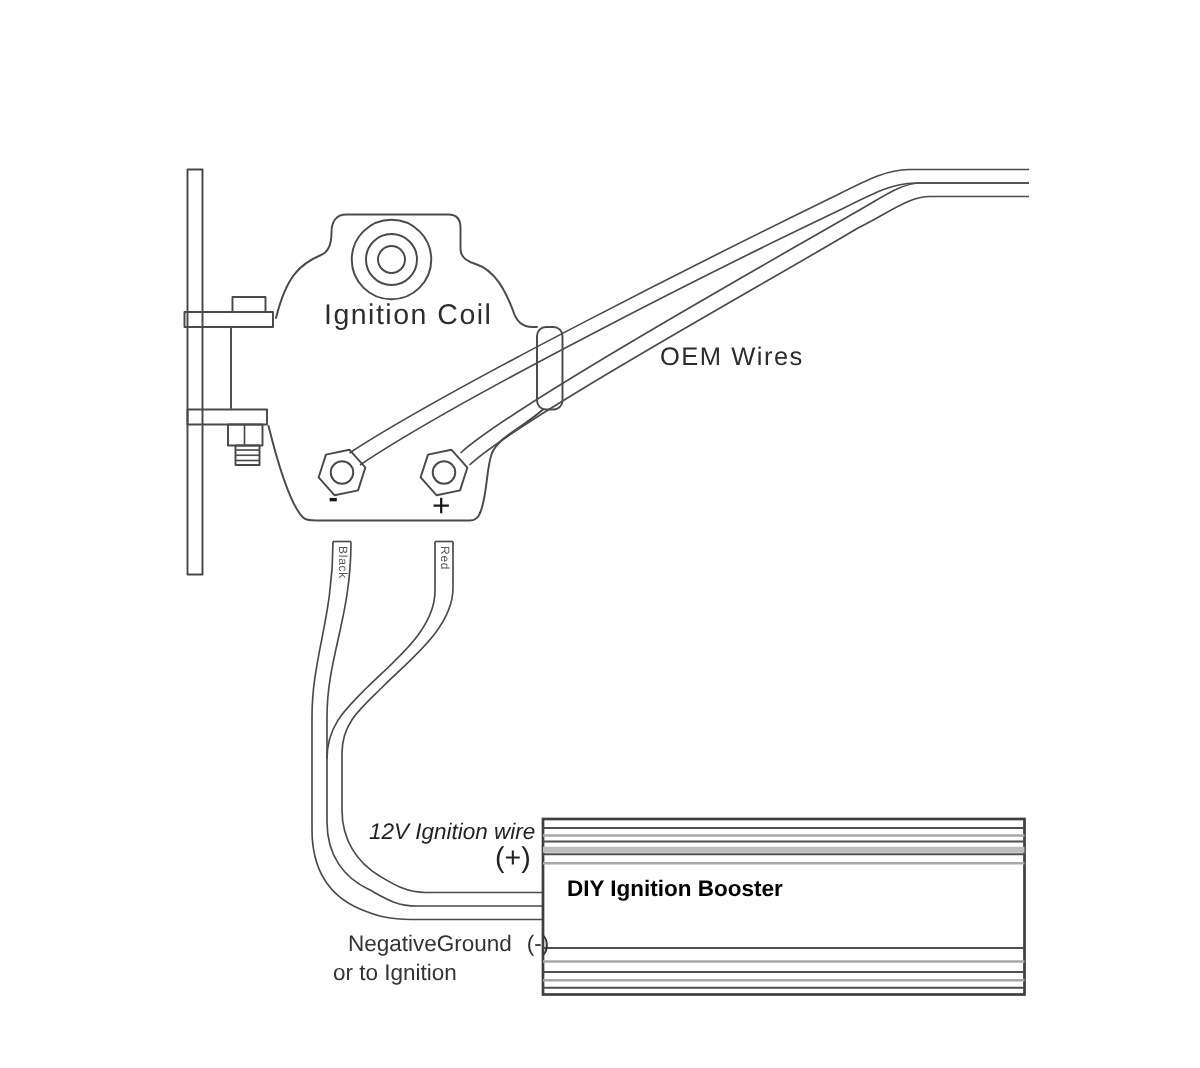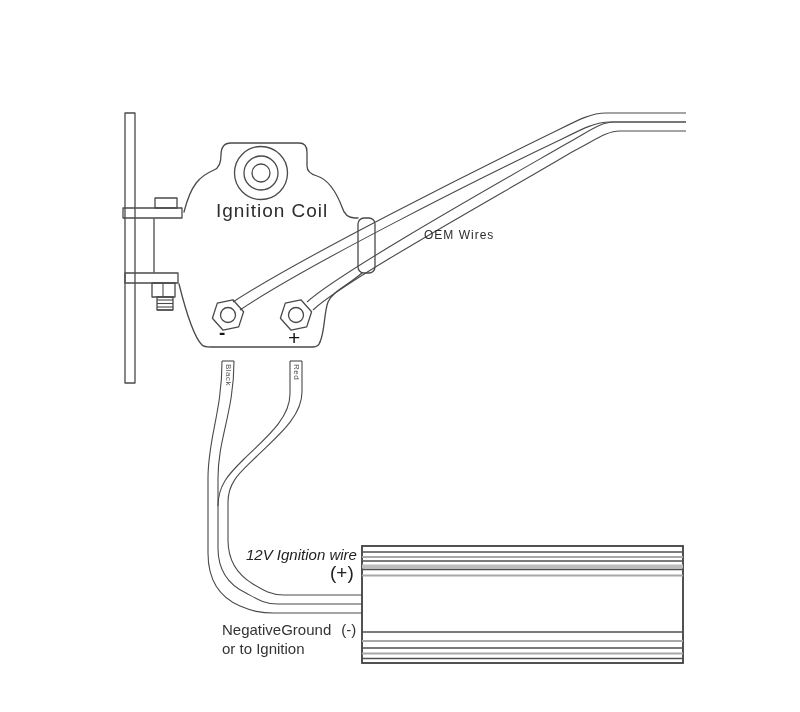--- a/index.html
+++ b/index.html
@@ -9,30 +9,30 @@
   }
   svg{position:absolute;left:0;top:0;}
   .ln{stroke:var(--line,#4a4a4a);fill:none;stroke-width:1.3;stroke-linecap:round;stroke-linejoin:round;}
   .lnthin{stroke:var(--line,#4a4a4a);fill:none;stroke-width:1.1;}
   .fin-d{stroke:#4f4f4f;stroke-width:1.3;}
   .fin-g{stroke:#a8a8a8;stroke-width:1.8;}
   .fin-band{stroke:var(--fin,#bdbdbd);stroke-width:4;}
   .lbl{position:absolute;color:var(--text,#1f1f1f);white-space:nowrap;line-height:1.1;}
   .thinfont{font-weight:400;letter-spacing:1px;color:#2d2d2d;}
   .coil-label{left:216px;top:201px;font-size:19px;}
-  .oem-label{left:424px;top:229px;font-size:12px;}
+  .oem-label{left:440px;top:229px;font-size:17px;}
   .v-label{writing-mode:vertical-rl;text-orientation:mixed;font-size:8px;color:#555;letter-spacing:.5px;}
   .black-label{left:223px;top:364px;}
   .red-label{left:291px;top:364px;}
   .term{font-size:21px;color:#161616;}
   .term-neg{left:219px;top:323px;font-weight:700;font-size:19px;}
   .term-pos{left:288px;top:326px;}
   .ign12v{left:246px;top:547px;font-size:15px;color:#222;font-style:italic;}
   .pol-plus{left:330px;top:563px;font-size:19px;color:#222;}
-  .neg-ground{left:222px;top:622px;font-size:15px;color:#333;}
+  .neg-ground{left:232px;top:622px;font-size:15px;color:#333;}
   .neg-ground .pol{margin-left:10px;}
   .firewall{left:222px;top:641px;font-size:15px;color:#333;}
   .booster-label{left:378px;top:585px;font-size:15px;font-weight:700;color:#000;}
 </style>
 </head>
 <body>
 
 <div id="canvas">
 
   <svg width="800" height="712" viewBox="0 0 800 712">
@@ -125,13 +125,14 @@
   <div class="lbl v-label red-label">Red</div>
 
   <div class="lbl ign12v">12V Ignition wire</div>
   <div class="lbl pol-plus">(+)</div>
 
   <div class="lbl neg-ground">
     <span>NegativeGround</span><span class="pol">(-)</span>
   </div>
   <div class="lbl firewall">or to Ignition</div>
 
+  <div class="lbl booster-label">DIY Ignition Booster</div>
 </div>
 
 </body></html>

